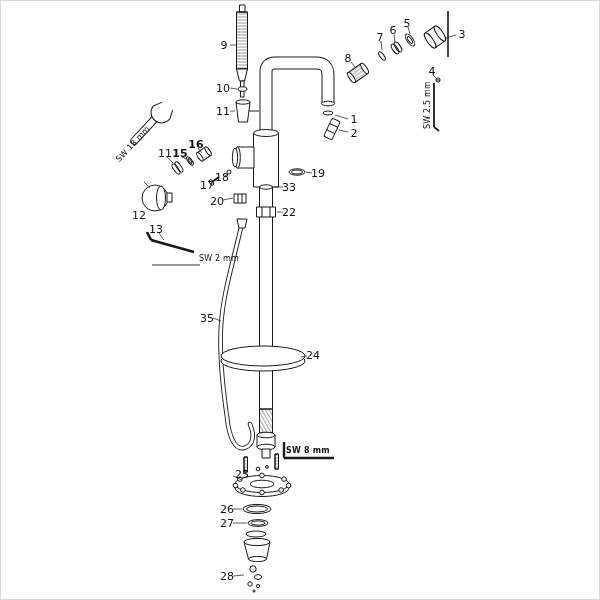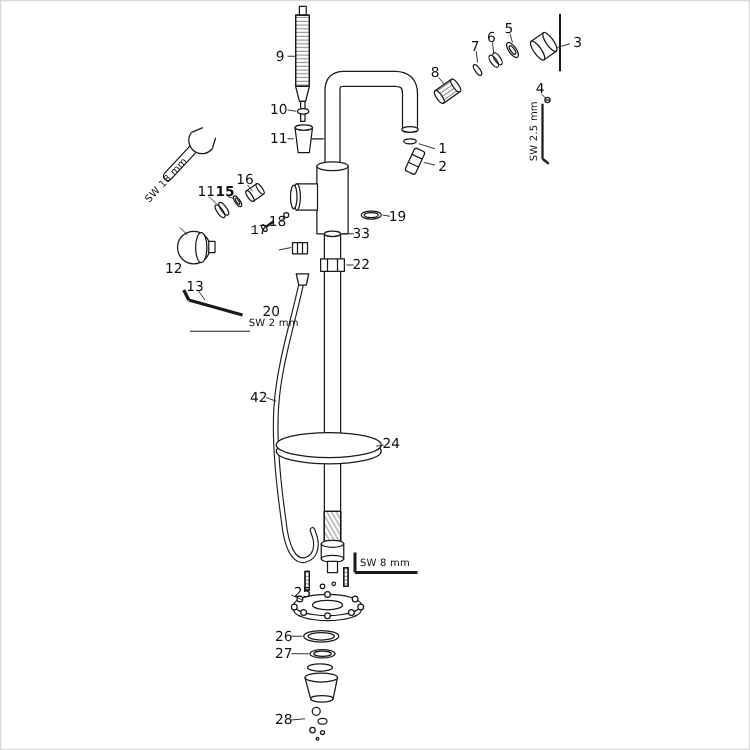--- a/index.html
+++ b/index.html
@@ -276,32 +276,32 @@
       <span class="callout" style="left: 392px; top: 29px;">6</span>
       <span class="callout" style="left: 379px; top: 36px;">7</span>
       <span class="callout" style="left: 347px; top: 57px;">8</span>
       <span class="callout" style="left: 223px; top: 44px;">9</span>
       <span class="callout" style="left: 222px; top: 87px;">10</span>
       <span class="callout" style="left: 222px; top: 110px;">11</span>
       <span class="callout" style="left: 138px; top: 178px; margin-top: 36px;">12</span>
       <span class="callout" style="left: 155px; top: 228px;">13</span>
       <span class="callout" style="left: 164px; top: 152px;">11</span>
       <span class="callout" style="left: 179px; top: 152px; font-weight: bold;">15</span>
-      <span class="callout" style="left: 195px; top: 143px;">16</span>
-      <span class="callout" style="left: 206px; top: 184px; font-family: Liberation Mono, monospace;">17</span>
+      <span class="callout" style="left: 195px; top: 143px; font-weight: bold;">16</span>
+      <span class="callout" style="left: 206px; top: 184px;">17</span>
       <span class="callout" style="left: 221px; top: 176px;">18</span>
       <span class="callout" style="left: 317px; top: 172px;">19</span>
-      <span class="callout" style="left: 216px; top: 200px; margin-top: 48px;">20</span>
+      <span class="callout" style="left: 216px; top: 200px;">20</span>
       <span class="callout" style="left: 288px; top: 186px;">33</span>
       <span class="callout" style="left: 288px; top: 211px;">22</span>
-      <span class="callout" style="left: 206px; top: 317px;">42</span>
+      <span class="callout" style="left: 206px; top: 317px;">35</span>
       <span class="callout" style="left: 312px; top: 354px;">24</span>
       <span class="callout" style="left: 226px; top: 473px; margin-left: 15px;">25</span>
       <span class="callout" style="left: 226px; top: 508px;">26</span>
       <span class="callout" style="left: 226px; top: 522px;">27</span>
       <span class="callout" style="left: 226px; top: 575px;">28</span>
       <span class="tool-label" style="left: 132px; top: 143px; transform: translate(-50%, -50%) rotate(-47deg);">SW 18 mm</span>
       <span class="tool-label" style="left: 174px; top: 257px; transform: translate(-50%, -50%) rotate(0deg); margin-left: 44px;">SW 2 mm</span>
       <span class="tool-label" style="left: 426px; top: 104px; transform: translate(-50%, -50%) rotate(-90deg);">SW 2.5 mm</span>
-      <span class="tool-label" style="left: 307px; top: 449px; transform: translate(-50%, -50%) rotate(0deg);">SW 8 mm</span>
+      <span class="tool-label" style="left: 307px; top: 449px; transform: translate(-50%, -50%) rotate(0deg); font-weight: bold;">SW 8 mm</span>
     </div>
 
 </div>
 
 </body></html>

